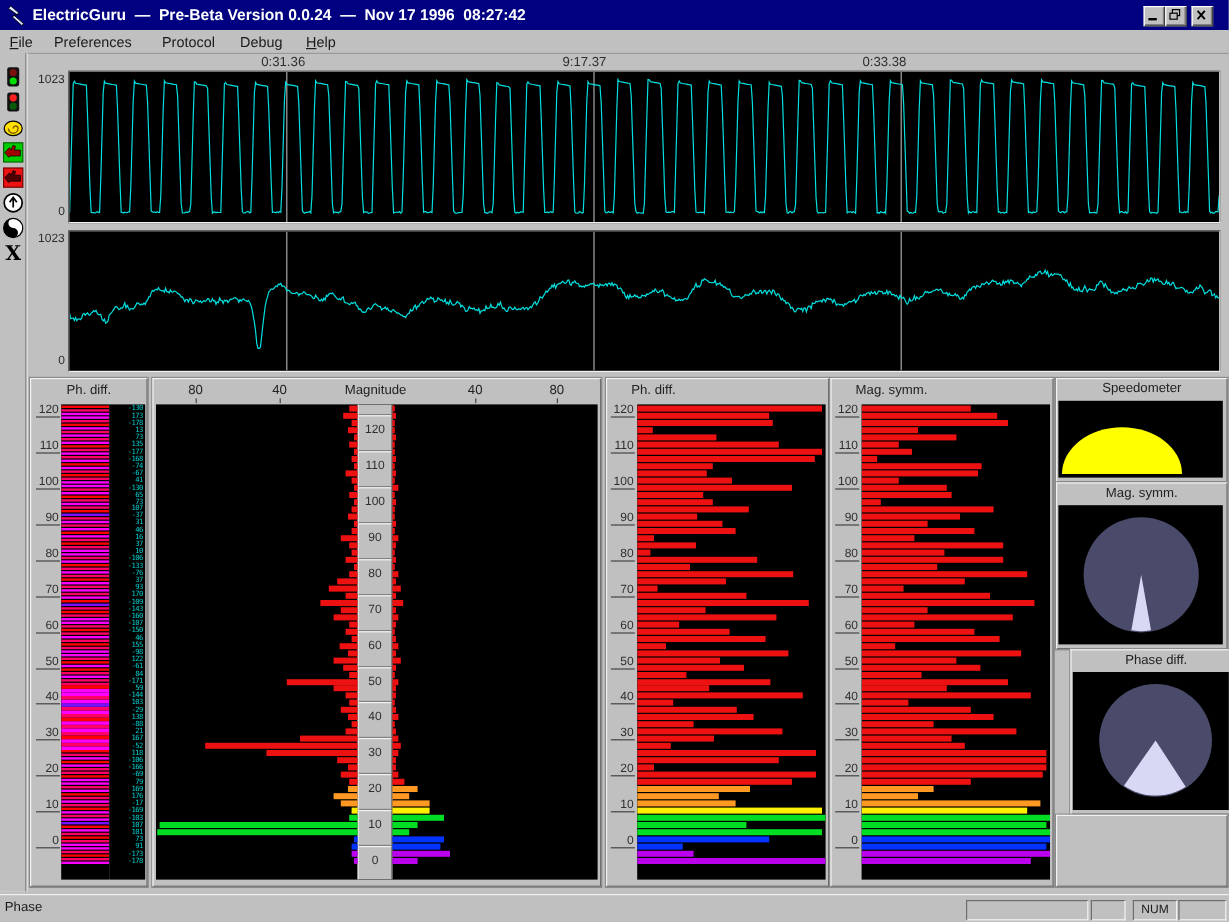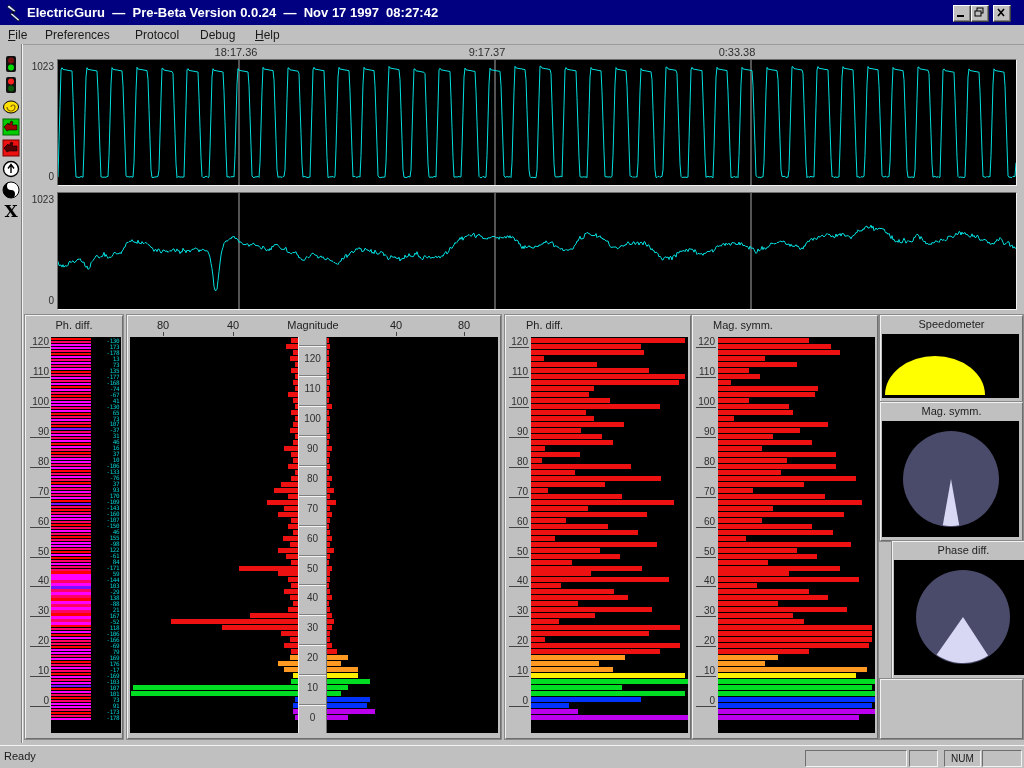--- a/index.html
+++ b/index.html
@@ -35,21 +35,21 @@
         font-size:10px;line-height:15px;text-align:center;}
   svg{display:block;}
 </style>
 </head>
 <body>
 
 <div id="titlebar" class="abs">
   <svg class="abs" style="left:5px;top:4px" width="18" height="18">
     <polygon points="4,1 11,7 7,9 15,16 13,17 5,10 9,8 2,3" fill="#dce6ff" stroke="#000" stroke-width="0.7"></polygon>
   </svg>
-  <span id="title" class="abs">ElectricGuru  —  Pre-Beta Version 0.0.24  —  Nov 17 1997  08:27:42</span>
+  <span id="title" class="abs">ElectricGuru  —  Pre-Beta Version 0.0.24  —  Nov 17 1996  08:27:42</span>
   <div class="tbtn abs" style="left:953px;width:16px">
     <svg width="14" height="13">
         <rect x="3" y="9" width="7" height="2" fill="#000"></rect>
       </svg>
   </div>
   <div class="tbtn abs" style="left:971px;width:16px">
     <svg width="14" height="13">
         <rect x="5" y="2" width="6" height="5" fill="none" stroke="#000"></rect>
         <rect x="3" y="5" width="6" height="5" fill="#c0c0c0" stroke="#000"></rect>
       </svg>
@@ -729,22 +729,22 @@
   <div id="g3c" class="blackbox" style="left:1px;top:18px;width:137px;height:115px">
       <svg width="137" height="115">
         <circle cx="69" cy="57" r="47" fill="#4a4a6a"></circle>
         <path d="M69,57 L42.6,94.7 L45.3,96.4 L48.1,98.0 L51.0,99.3 L54.0,100.5 L57.1,101.4 L60.2,102.2 L63.4,102.7 L66.6,102.9 L69.8,103.0 L73.0,102.8 L76.2,102.4 L79.3,101.8 L82.4,101.0 L85.5,99.9 L88.4,98.7 L91.3,97.2 L94.1,95.6 Z" fill="#d8d8f4"></path>
       </svg>
     </div>
 </div>
 <div class="panel" style="left:880px;top:679px;width:141px;height:58px"></div>
 
 <div id="statusbar" class="abs">
-  <span id="status-ready">Ready</span>
+  <span id="status-ready">Phase</span>
   <div class="sbox" style="left:805px;width:100px"></div>
   <div class="sbox" style="left:909px;width:27px"></div>
   <div class="sbox" style="left:944px;width:35px">NUM</div>
   <div class="sbox" style="left:982px;width:38px"></div>
 </div>
 
-<div class="timelabel" style="left: 236px;">18:17.36</div>
+<div class="timelabel" style="left: 236px;">0:31.36</div>
 <div class="timelabel" style="left: 487px;">9:17.37</div>
 <div class="timelabel" style="left: 737px;">0:33.38</div>
 
 </body></html>

